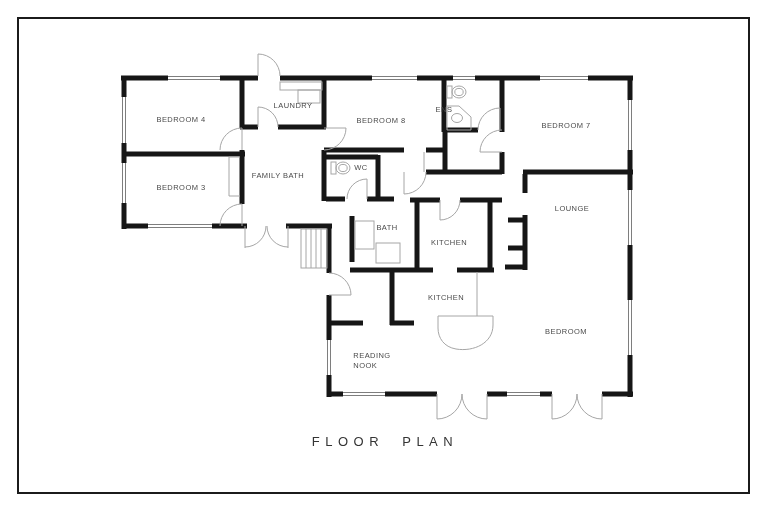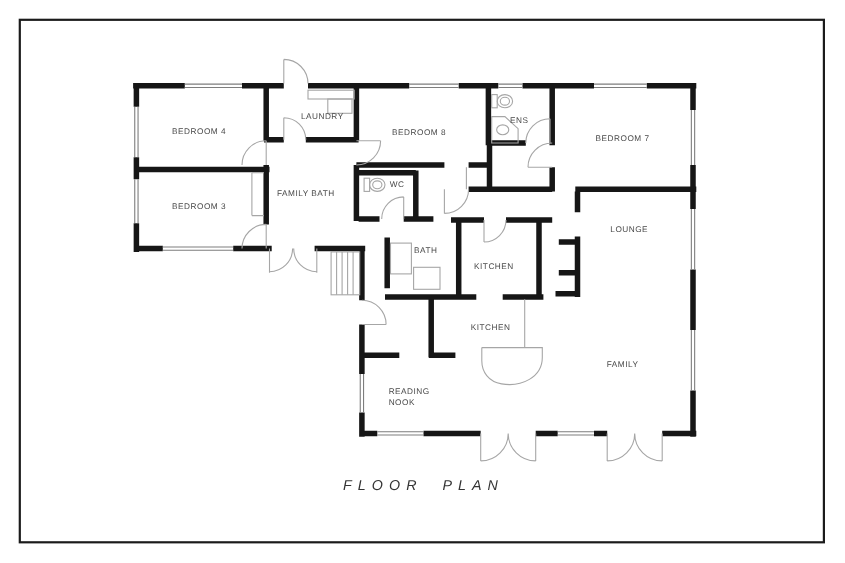--- a/index.html
+++ b/index.html
@@ -5,21 +5,21 @@
   html,body{margin:0;padding:0;background:#fff;}
   body{width:768px;height:512px;position:relative;overflow:hidden;
        font-family:"Liberation Sans",sans-serif;}
   #frame{position:absolute;left:17px;top:17px;width:733px;height:477px;
          border:2px solid #1b1b1b;box-sizing:border-box;}
   #plan-svg{position:absolute;left:0;top:0;width:768px;height:512px;}
   .room-label{position:absolute;transform:translate(-50%,-50%);
               font-size:7.5px;letter-spacing:.45px;color:#4a4a4a;
               white-space:pre-line;line-height:1.35;}
   #plan-title{position:absolute;left:385px;top:441px;transform:translate(-50%,-50%);
-              font-size:13px;letter-spacing:5.5px;word-spacing:9px;color:#343434;font-style:italic;}
+              font-size:13px;letter-spacing:5.5px;word-spacing:9px;color:#343434;}
   .wall{stroke:var(--wall,#161616);stroke-width:5;fill:none;stroke-linecap:butt;}
   .win{stroke:var(--window,#7e7e7e);stroke-width:1;fill:none;}
   .door{stroke:var(--door,#a6a6a6);stroke-width:1;fill:none;}
   .fix{stroke:var(--door,#a6a6a6);stroke-width:1;fill:none;}
 </style>
 </head>
 <body>
 
 <div id="frame"></div>
 
@@ -133,23 +133,23 @@
     <path class="fix" d="M424,152 V172"></path>
   </g>
 </svg>
 
 <div class="room-label" style="left:181px;top:120px">BEDROOM 4</div>
 <div class="room-label" style="left:181px;top:188px">BEDROOM 3</div>
 <div class="room-label" style="left:293px;top:106px">LAUNDRY</div>
 <div class="room-label" style="left:278px;top:176px">FAMILY BATH</div>
 <div class="room-label" style="left:381px;top:121px">BEDROOM 8</div>
 <div class="room-label" style="left:361px;top:168px">WC</div>
-<div class="room-label" style="left:472px;top:110px">ENS</div>
+<div class="room-label" style="left:444px;top:110px">ENS</div>
 <div class="room-label" style="left:566px;top:126px">BEDROOM 7</div>
 <div class="room-label" style="left:572px;top:209px">LOUNGE</div>
 <div class="room-label" style="left:387px;top:228px">BATH</div>
 <div class="room-label" style="left:449px;top:243px">KITCHEN</div>
 <div class="room-label" style="left:446px;top:298px">KITCHEN</div>
-<div class="room-label" style="left:566px;top:332px">FAMILY</div>
+<div class="room-label" style="left:566px;top:332px">BEDROOM</div>
 <div class="room-label" style="left:372px;top:361px">READING
 NOOK</div>
 
 <div id="plan-title">FLOOR PLAN</div>
 
 </body></html>

